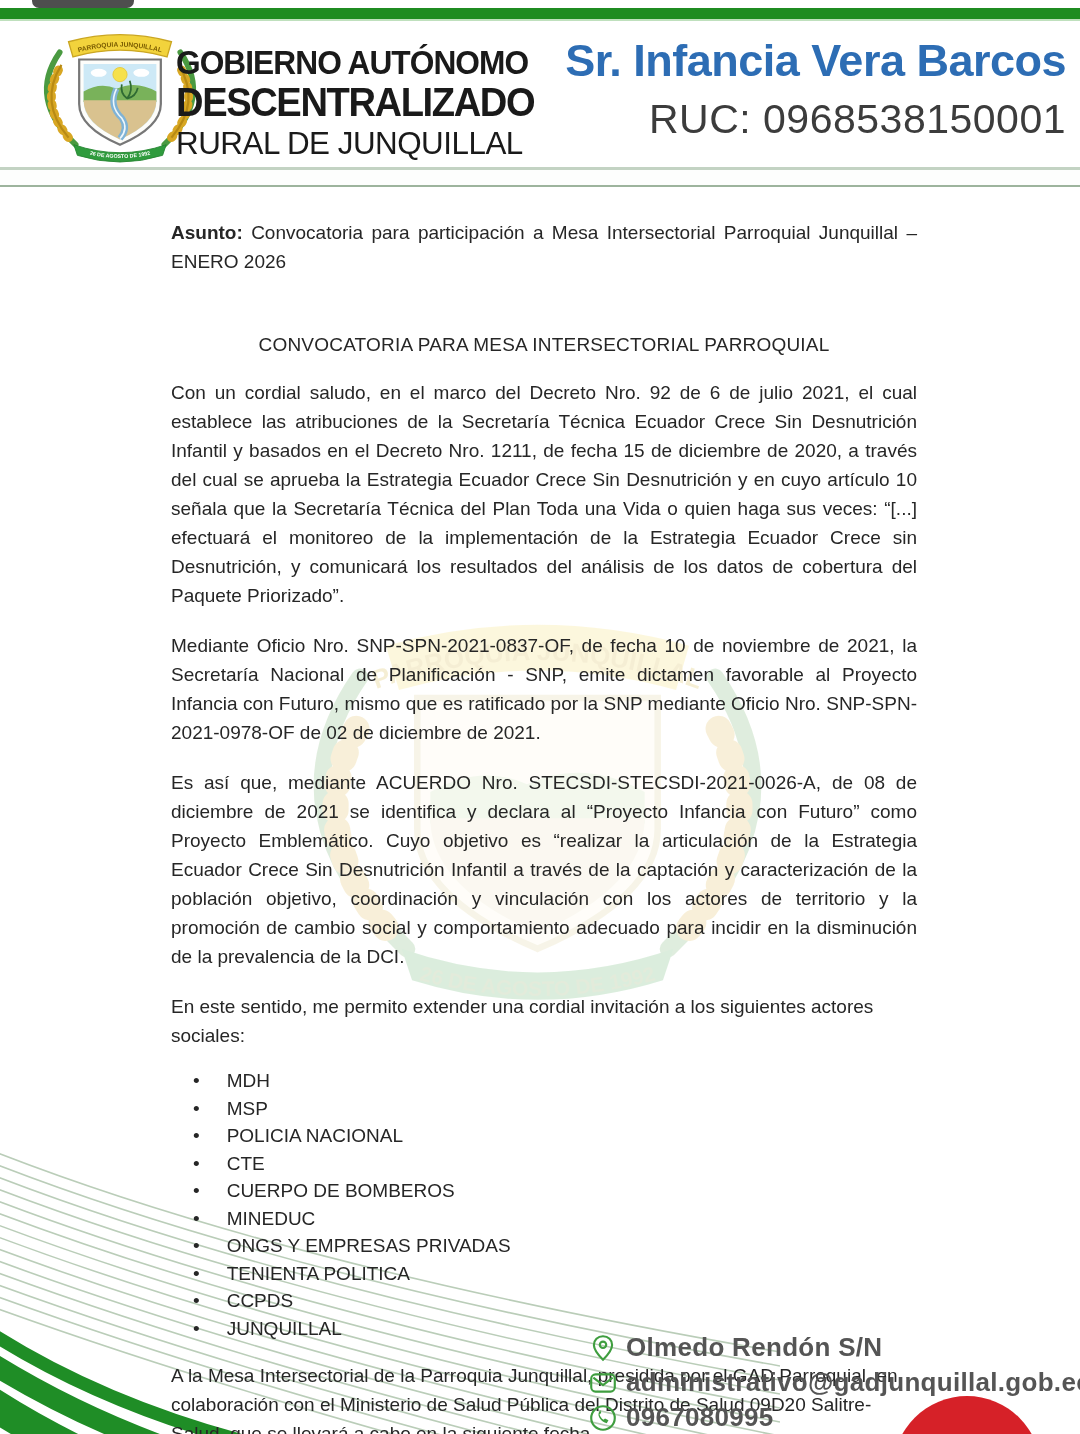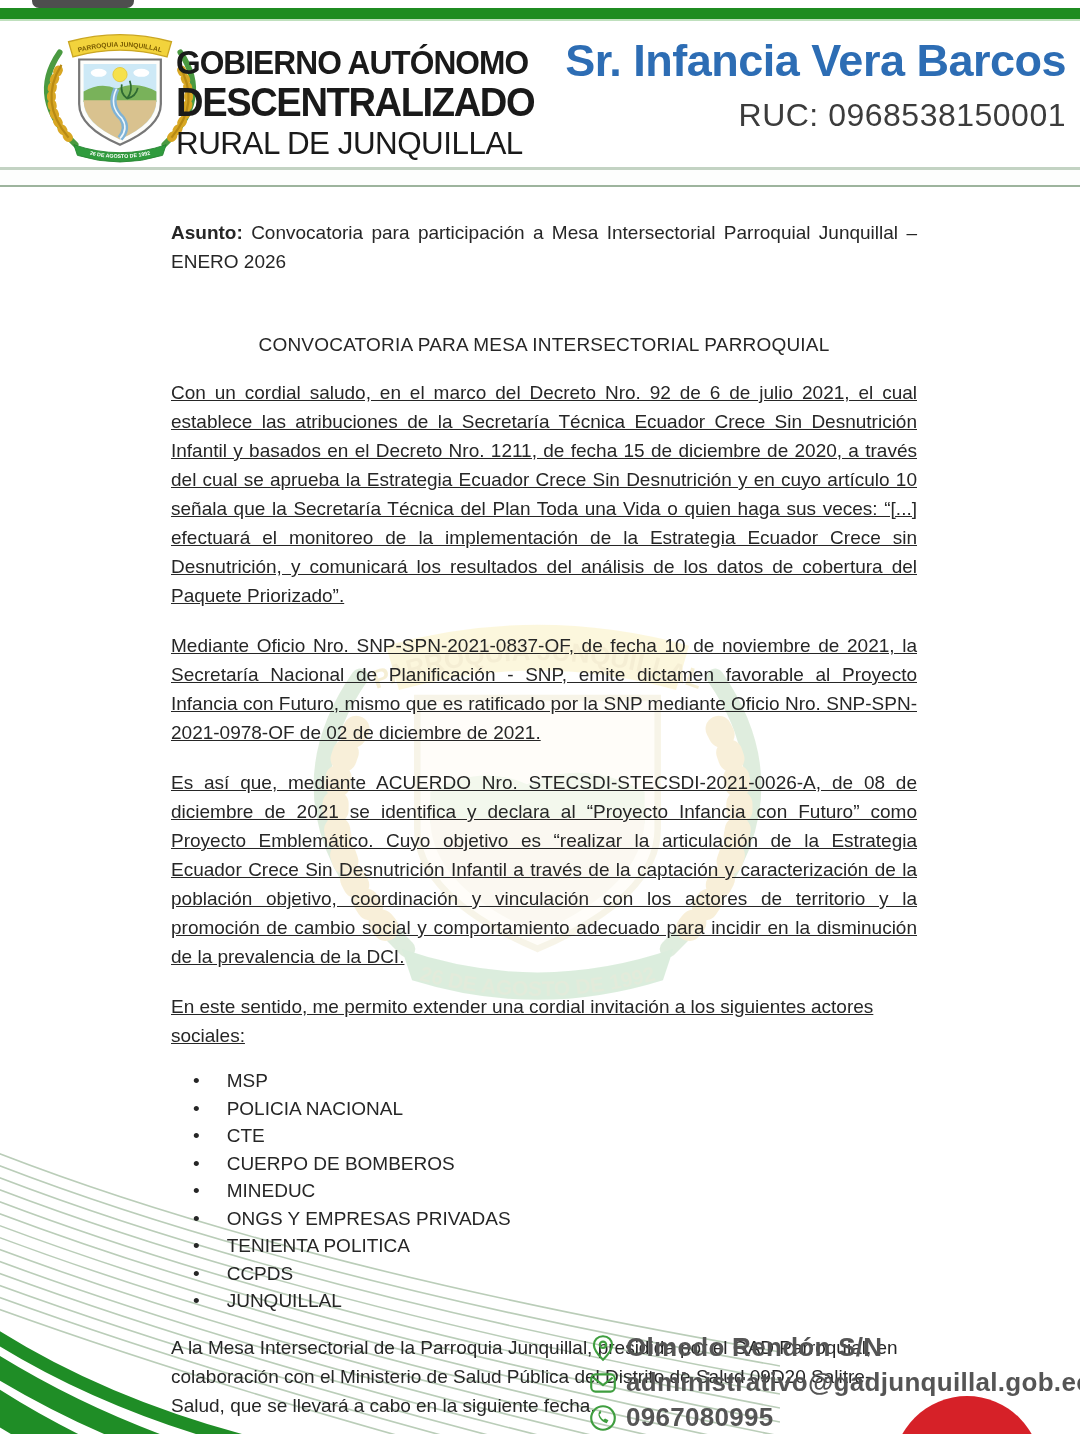--- a/index.html
+++ b/index.html
@@ -12,37 +12,37 @@
 
   
   .hdr-logo{position:absolute;left:14px;top:24px;width:212px;height:142px;}
   .org-block{position:absolute;left:176px;top:46px;width:370px;color:#1a1a1a;line-height:1;}
   .org-l1{font-size:33px;font-weight:bold;letter-spacing:-1px;transform:scaleX(.96);transform-origin:left;}
   .org-l2{font-size:41px;font-weight:bold;letter-spacing:-1.5px;margin-top:3px;transform:scaleX(.93);transform-origin:left;}
   .org-l3{font-size:32px;font-weight:400;letter-spacing:-.5px;margin-top:4px;transform:scaleX(.98);transform-origin:left;}
   .right-block{position:absolute;right:14px;top:38px;width:520px;text-align:right;line-height:1;}
   .pres-name{font-size:45px;font-weight:bold;color:#2d6db4;letter-spacing:-.5px;}
   .pres-title{font-size:24px;font-weight:bold;color:#1c2f52;margin-top:9px;letter-spacing:.2px;}
-  .ruc{font-size:32px;color:#3c3c3c;margin-top:16px;letter-spacing:.5px;}
+  .ruc{font-size:41px;color:#3c3c3c;margin-top:16px;letter-spacing:.5px;}
 
   .divider{position:absolute;left:0;top:167px;width:100%;height:15px;border-top:3px solid #c3d3c3;border-bottom:2px solid #9db49d;background:#fdfefd;}
 
   
   .watermark{position:absolute;left:250px;top:515px;width:575px;height:575px;opacity:.17;z-index:0;pointer-events:none;}
   .watermark .arcTop{font-size:10px;}
   .watermark .arcBot{font-size:8px;}
 
   
   .letter{position:absolute;left:155px;top:202px;width:778px;color:#262626;font-size:19px;line-height:29px;z-index:2;}
   .letter p{margin:16px;}
   .just{text-align:justify;}
   .subject{margin-bottom:0;}
   .subject b{font-weight:bold;}
   .doc-title{text-align:center;font-weight:normal;margin:54px 0 19px 0 !important;letter-spacing:.2px;}
-  .para{margin-bottom:21px !important;text-decoration:underline;}
+  .para{margin-bottom:21px !important;}
   .actors{list-style:none;margin:1px 0 23px 0;padding:0 0 0 38px;}
   .actors li{margin-bottom:8.5px;line-height:19px;}
   .actors li::before{content:"\2022";font-size:19px;margin-right:27px;position:relative;top:0;}
   .closing{margin-bottom:23px !important;}
   .sched{font-weight:bold;font-style:italic;}
   .sched-fecha{margin-bottom:41px !important;}
 
   
   .contact{position:absolute;left:588px;top:1332px;width:486px;z-index:3;color:#555555;font-weight:bold;font-size:26px;}
   .c-row{display:flex;align-items:center;margin-bottom:4px;letter-spacing:.3px;}
@@ -125,20 +125,21 @@
     <p class="subject just"><b>Asunto:</b><span> Convocatoria para participación a Mesa Intersectorial Parroquial Junquillal – ENERO 2026</span></p>
 
     <p class="doc-title">CONVOCATORIA PARA MESA INTERSECTORIAL PARROQUIAL</p>
 
     <p class="para just">Con un cordial saludo, en el marco del Decreto Nro. 92 de 6 de julio 2021, el cual establece las atribuciones de la Secretaría Técnica Ecuador Crece Sin Desnutrición Infantil y basados en el Decreto Nro. 1211, de fecha 15 de diciembre de 2020, a través del cual se aprueba la Estrategia Ecuador Crece Sin Desnutrición y en cuyo artículo 10 señala que la Secretaría Técnica del Plan Toda una Vida o quien haga sus veces: “[...] efectuará el monitoreo de la implementación de la Estrategia Ecuador Crece sin Desnutrición, y comunicará los resultados del análisis de los datos de cobertura del Paquete Priorizado”.</p>
     <p class="para just">Mediante Oficio Nro. SNP-SPN-2021-0837-OF, de fecha 10 de noviembre de 2021, la Secretaría Nacional de Planificación - SNP, emite dictamen favorable al Proyecto Infancia con Futuro, mismo que es ratificado por la SNP mediante Oficio Nro. SNP-SPN-2021-0978-OF de 02 de diciembre de 2021.</p>
     <p class="para just">Es así que, mediante ACUERDO Nro. STECSDI-STECSDI-2021-0026-A, de 08 de diciembre de 2021 se identifica y declara al “Proyecto Infancia con Futuro” como Proyecto Emblemático. Cuyo objetivo es “realizar la articulación de la Estrategia Ecuador Crece Sin Desnutrición Infantil a través de la captación y caracterización de la población objetivo, coordinación y vinculación con los actores de territorio y la promoción de cambio social y comportamiento adecuado para incidir en la disminución de la prevalencia de la DCI.</p>
     <p class="para">En este sentido, me permito extender una cordial invitación a los siguientes actores sociales:</p>
 
     <ul class="actors">
+      <li>MDH</li>
       <li>MSP</li>
       <li>POLICIA NACIONAL</li>
       <li>CTE</li>
       <li>CUERPO DE BOMBEROS</li>
       <li>MINEDUC</li>
       <li>ONGS Y EMPRESAS PRIVADAS</li>
       <li>TENIENTA POLITICA</li>
       <li>CCPDS</li>
       <li>JUNQUILLAL</li>
     </ul>

